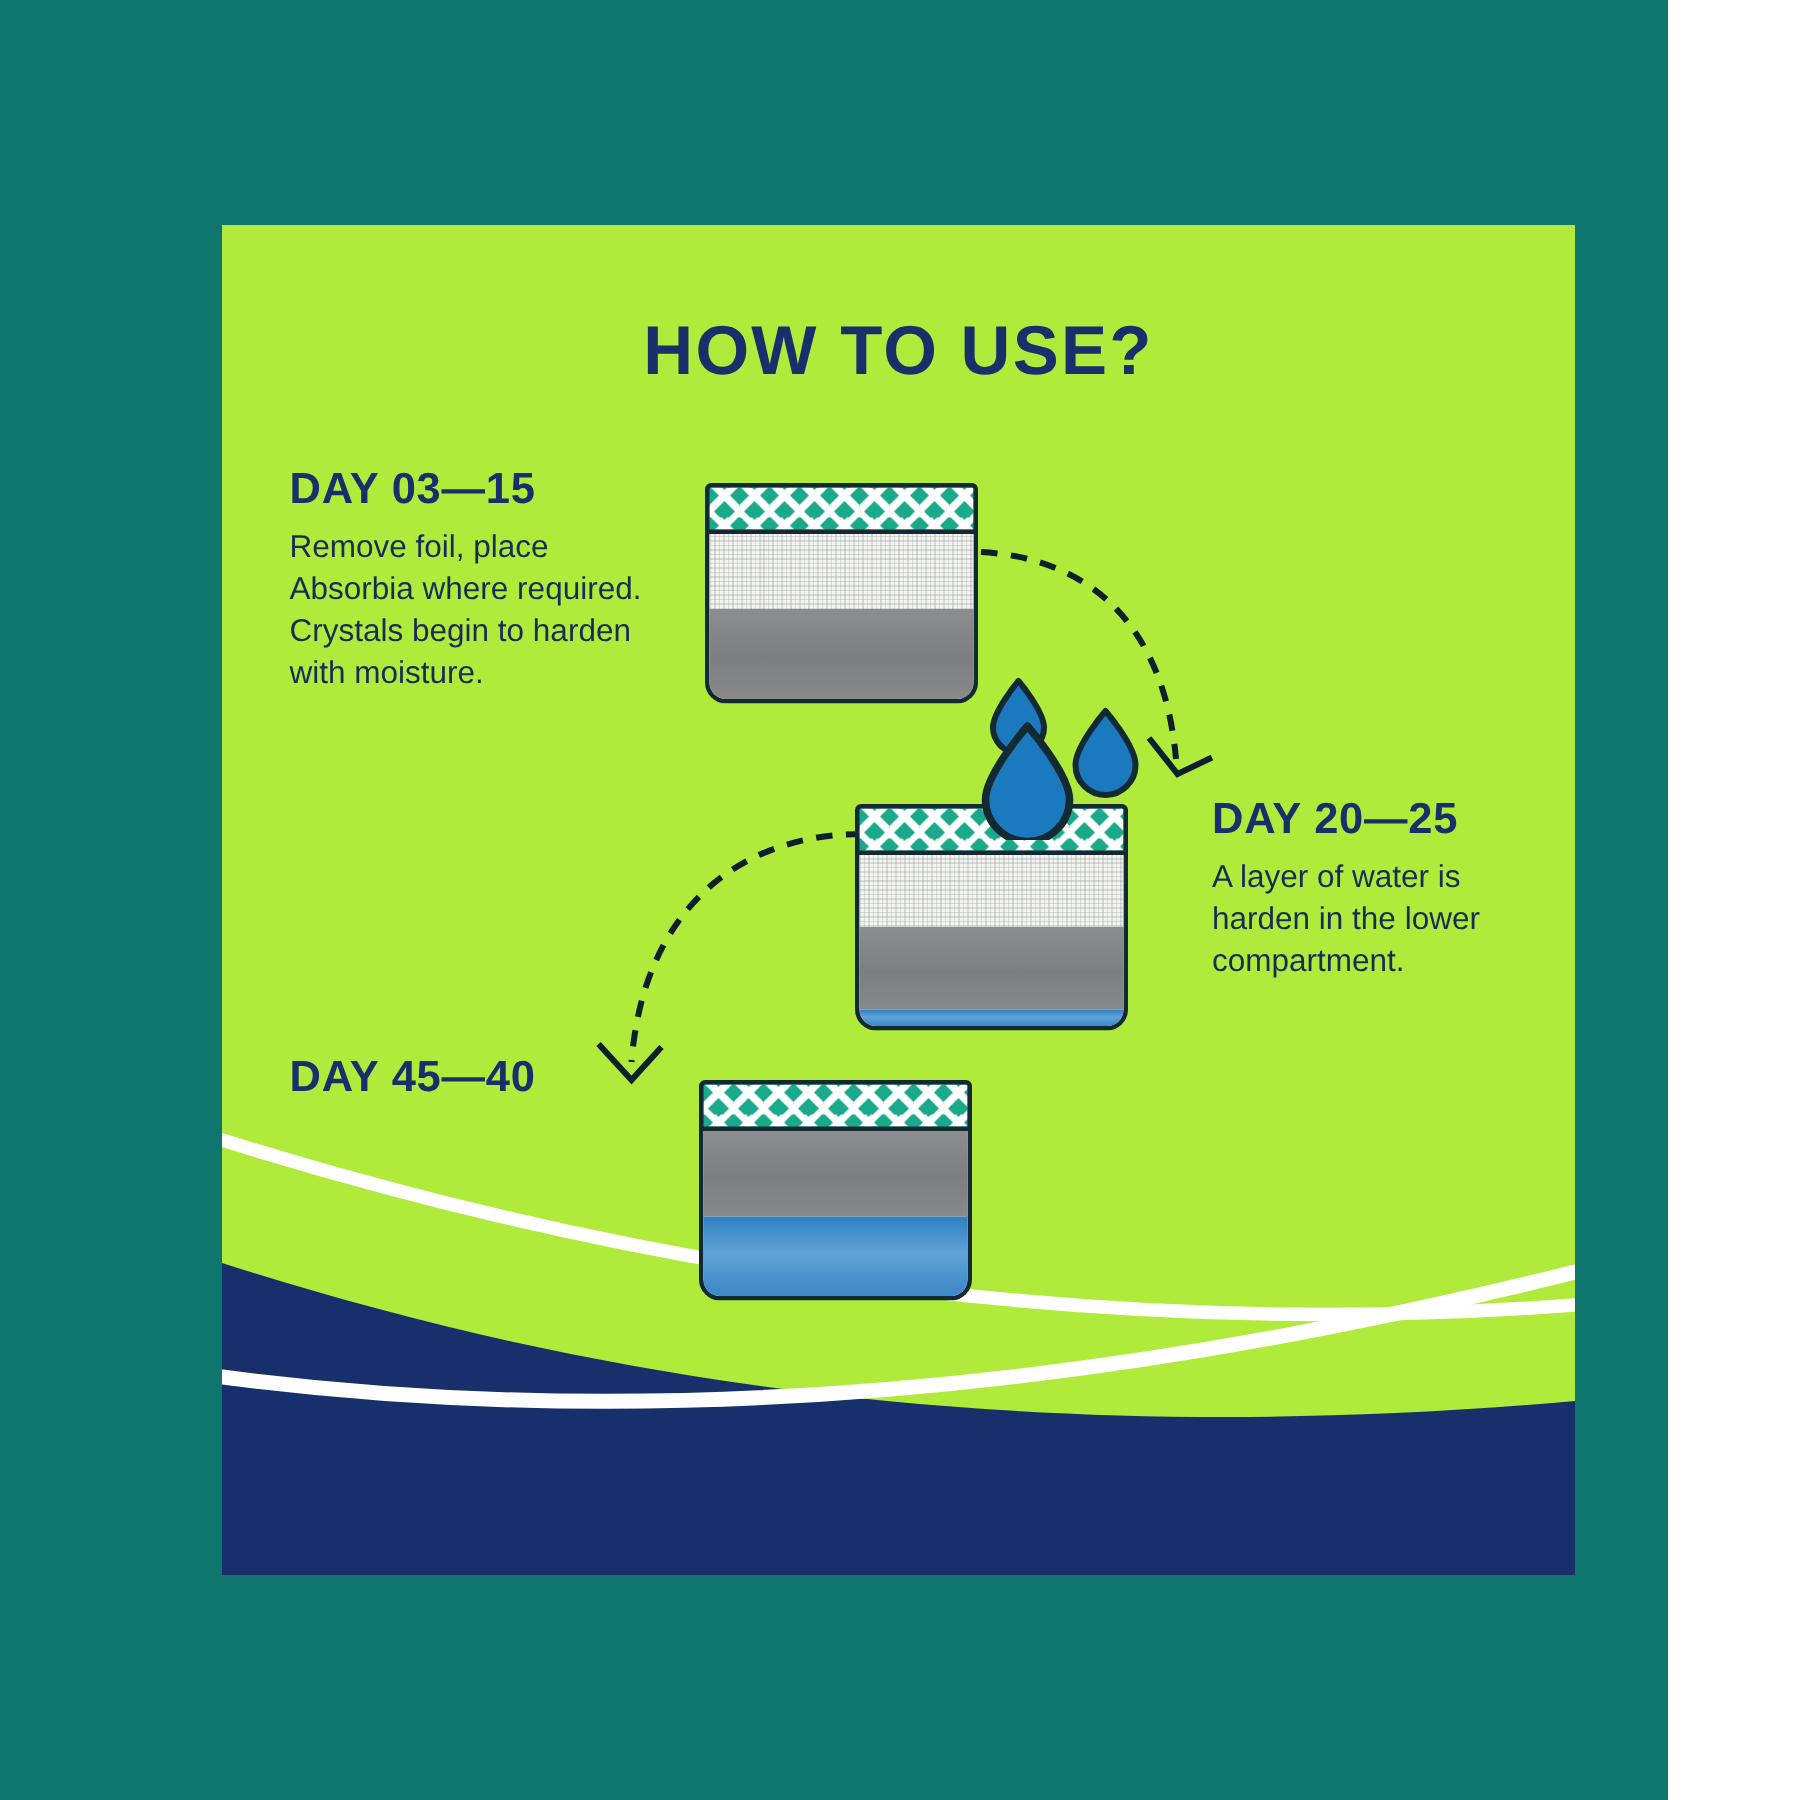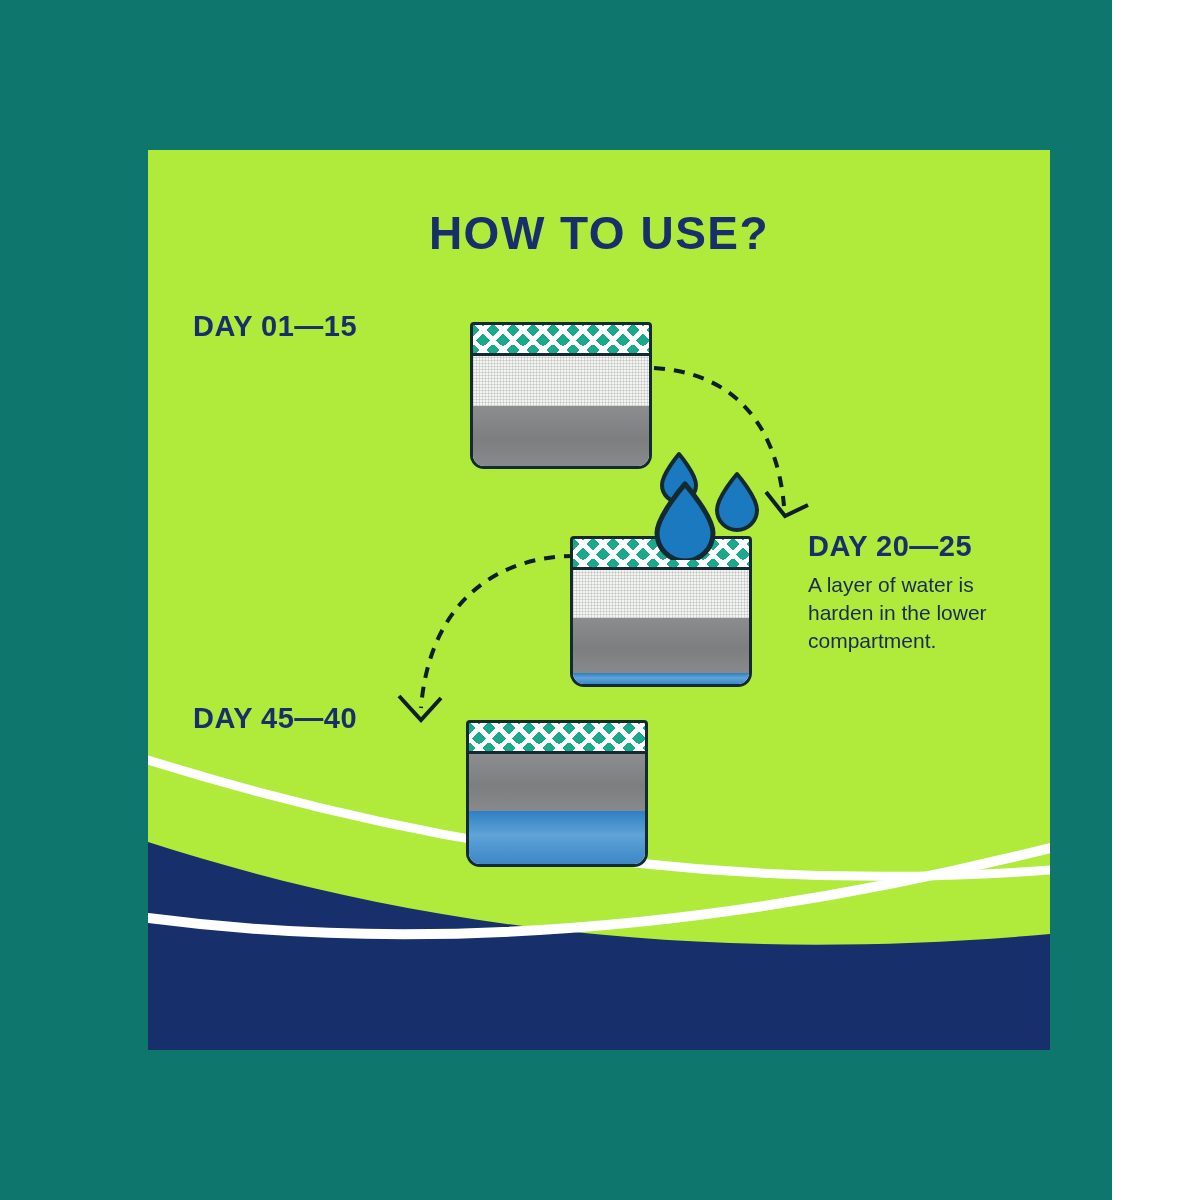--- a/index.html
+++ b/index.html
@@ -154,21 +154,22 @@
 
     <svg id="waves" viewBox="0 0 902 330" preserveAspectRatio="none">
       <path d="M0,122 C230,196 520,248 902,214 L902,330 L0,330 Z" fill="#17306b"></path>
       <path d="M0,40 C250,118 560,176 902,150" fill="none" stroke="#ffffff" stroke-width="9" stroke-linecap="round"></path>
       <path d="M0,198 C260,232 560,214 902,128" fill="none" stroke="#ffffff" stroke-width="10" stroke-linecap="round"></path>
     </svg>
 
     <div id="title">HOW TO USE?</div>
 
     <div class="block" id="block-1">
-      <p class="day-label">DAY 01—15</p>
+      <p class="day-label">DAY 03—15</p>
+      <p class="day-body">Remove foil, place Absorbia where required. Crystals begin to harden with moisture.</p>
     </div>
 
     <div class="block" id="block-2">
       <p class="day-label">DAY 20—25</p>
       <p class="day-body">A layer of water is harden in the lower compartment.</p>
     </div>
 
     <div class="block" id="block-3">
       <p class="day-label">DAY 45—40</p>
     </div>

